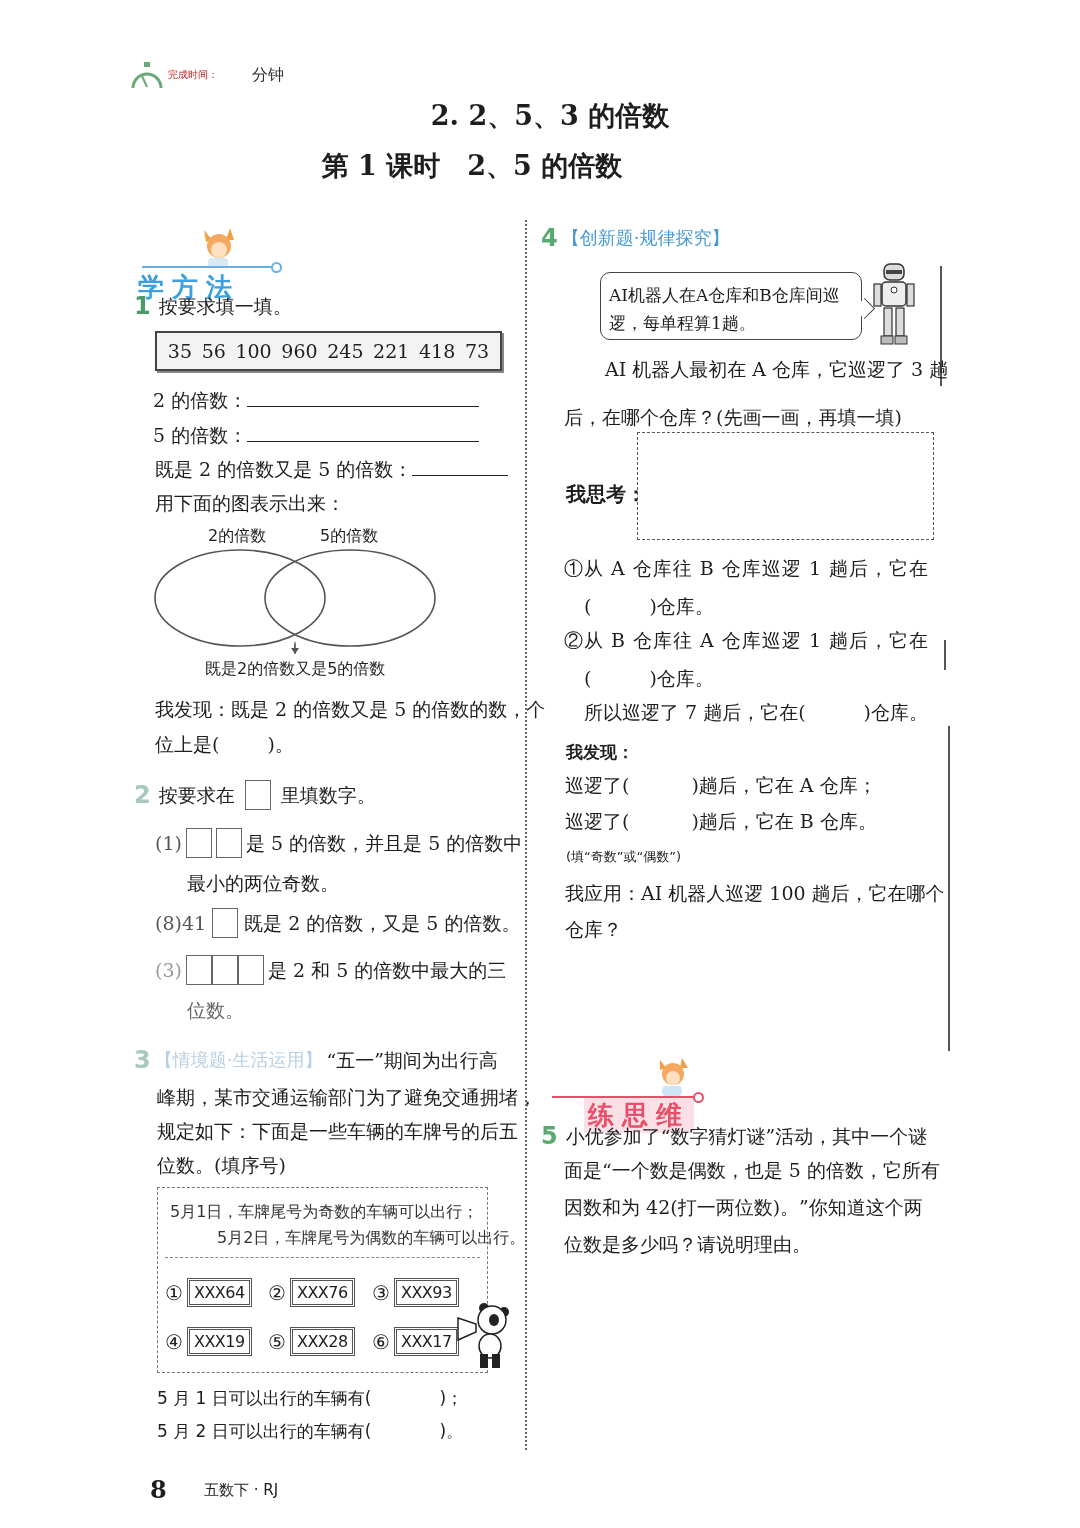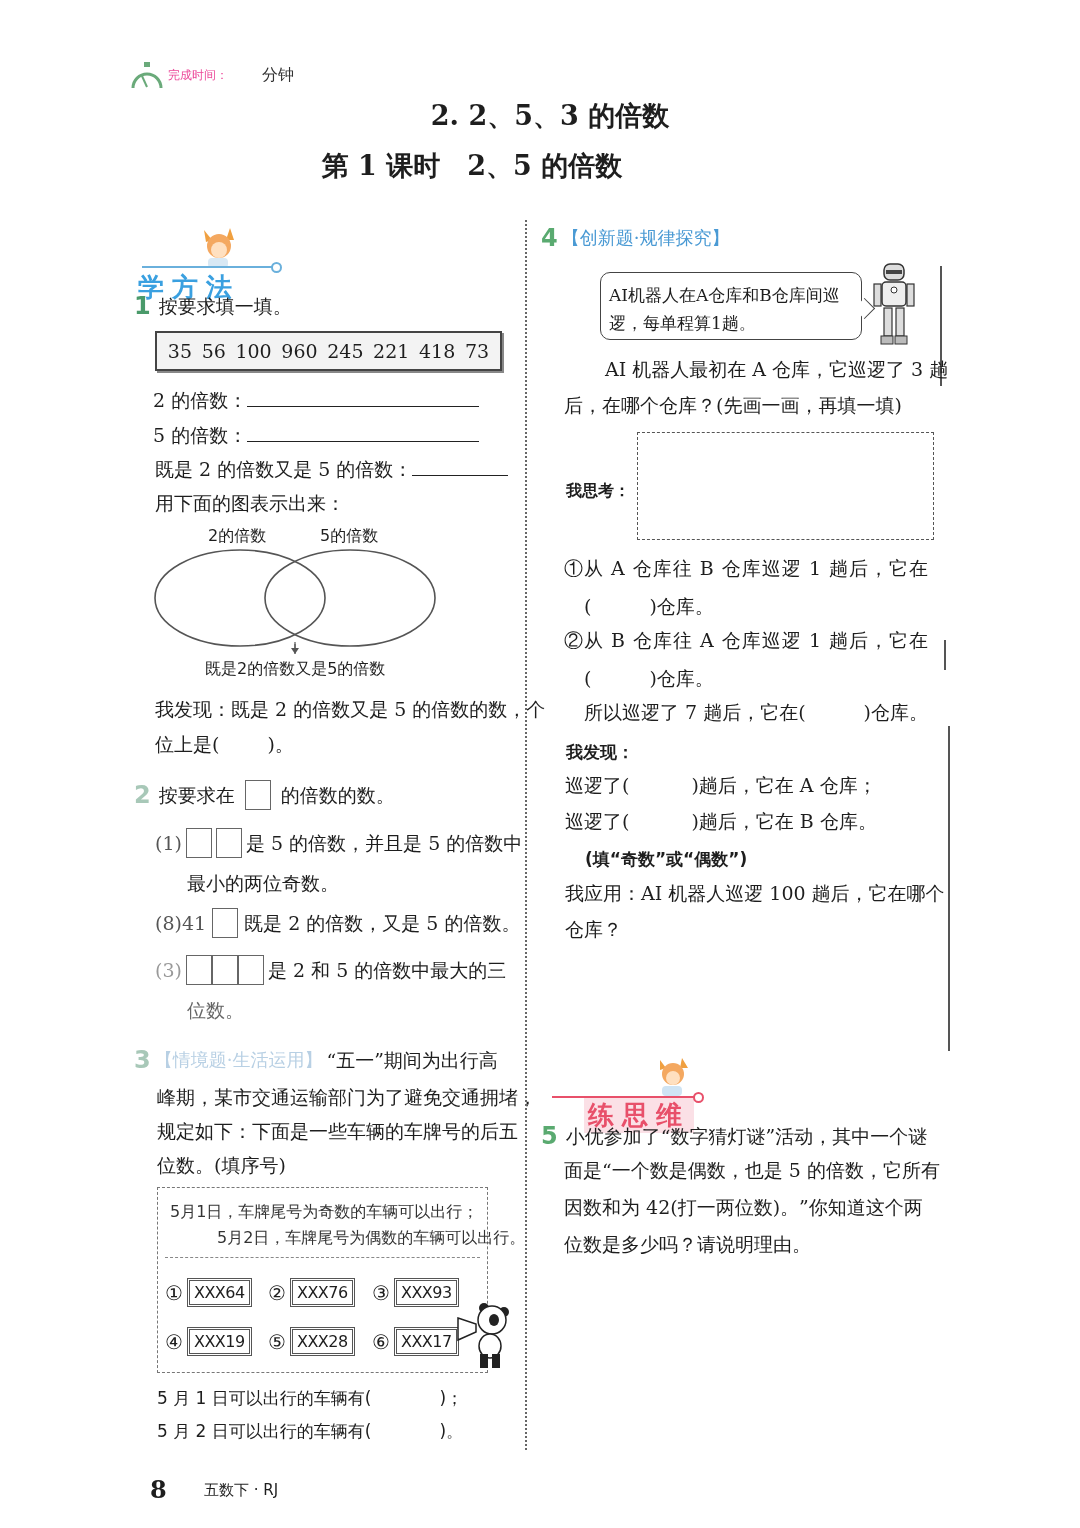--- a/index.html
+++ b/index.html
@@ -4,21 +4,21 @@
 <style>
   * { box-sizing: border-box; margin: 0; padding: 0; }
   html, body { width: 1080px; height: 1528px; background: #ffffff; overflow: hidden; }
   body { position: relative; font-family: "DejaVu Serif", "Liberation Serif", serif; color: #1e1e1e; }
   .abs { position: absolute; }
   .t { font-size: 19px; line-height: 1; white-space: nowrap; }
   .sans { font-family: "DejaVu Sans", "Liberation Sans", sans-serif; }
 
   
   #timer { left: 130px; top: 60px; display: flex; align-items: center; gap: 4px; }
-  #timer .lbl { font-size: 12px; color: #ec4899; }
+  #timer .lbl { font-size: 10px; color: #b91c1c; }
   #timer .unit { font-size: 16px; color: #333; margin-left: 30px; }
   #title1 { left: 0; width: 1080px; top: 98px; text-align: center; font-size: 27px; font-weight: bold; padding-left: 20px; }
   #title2 { left: 0; width: 924px; top: 148px; text-align: center; font-size: 27px; font-weight: bold; padding-left: 20px; }
 
   
   .sec-head { display: flex; align-items: flex-end; height: 46px; flex-direction: column; }
   .sec-head .mascot { width: 40px; height: 44px; position: relative; }
   .sec-head .title { font-family: "DejaVu Sans", sans-serif; font-weight: bold; font-size: 26px; letter-spacing: 8px; margin-left: 6px; margin-bottom: 8px; }
   .sec-line { position: absolute; height: 2px; }
   .sec-line::after { content: ""; position: absolute; right: -8px; top: -4px; width: 7px; height: 7px; border: 2px solid currentColor; border-radius: 50%; background: #fff; }
@@ -118,21 +118,21 @@
 
 <div class="abs t" style="left:155px; top:700px;">我发现：既是 2 的倍数又是 5 的倍数的数，个</div>
 <div class="abs t" style="left:155px; top:735px;">
   <span>位上是(</span><span style="display:inline-block;width:48px;"></span><span>)。</span>
 </div>
 
 <div class="abs" style="left:134px; top:780px; display:flex; align-items:center; gap:8px;">
   <span class="qnum faded">2</span>
   <span class="t">按要求在</span>
   <span class="sq" style="margin:0 2px;"></span>
-  <span class="t">的倍数的数。</span>
+  <span class="t">里填数字。</span>
 </div>
 
 <div class="abs t" style="left:155px; top:828px; display:flex; align-items:center;">
   <span style="color:#555; margin-right:4px;">(1)</span>
   <span class="sq"></span>
     <span class="sq"></span>
   <span>是 5 的倍数，并且是 5 的倍数中</span>
 </div>
 <div class="abs t" style="left:187px; top:874px;">最小的两位奇数。</div>
 
@@ -231,23 +231,23 @@
   <rect x="2" y="22" width="7" height="22" fill="#ddd" stroke="#333" stroke-width="1.2"></rect>
   <rect x="35" y="22" width="7" height="22" fill="#ddd" stroke="#333" stroke-width="1.2"></rect>
   <rect x="12" y="46" width="8" height="28" fill="#ddd" stroke="#333" stroke-width="1.2"></rect>
   <rect x="24" y="46" width="8" height="28" fill="#ddd" stroke="#333" stroke-width="1.2"></rect>
   <rect x="9" y="74" width="12" height="8" fill="#bbb" stroke="#333"></rect>
   <rect x="23" y="74" width="12" height="8" fill="#bbb" stroke="#333"></rect>
 </svg>
 <div class="abs right-edge-line" style="left:940px; top:266px; height:120px;"></div>
 
 <div class="abs t" style="left:605px; top:360px;">AI 机器人最初在 A 仓库，它巡逻了 3 趟</div>
-<div class="abs t" style="left:564px; top:396px;">后，在哪个仓库？(先画一画，再填一填)</div>
-
-<div class="abs sans" style="left:566px; top:481px; font-size:16px; font-weight:bold;">我思考：</div>
+<div class="abs t" style="left:564px; top:408px;">后，在哪个仓库？(先画一画，再填一填)</div>
+
+<div class="abs sans" style="left:566px; top:481px; font-size:20px; font-weight:bold;">我思考：</div>
 <div class="abs think-box"></div>
 
 <div class="abs t" style="left:564px; top:559px; letter-spacing:1px;">①从 A 仓库往 B 仓库巡逻 1 趟后，它在</div>
 <div class="abs t" style="left:584px; top:597px;">
   <span>(</span><span style="display:inline-block;width:58px;"></span><span>)仓库。</span>
 </div>
 <div class="abs t" style="left:564px; top:631px; letter-spacing:1px;">②从 B 仓库往 A 仓库巡逻 1 趟后，它在</div>
 <div class="abs t" style="left:584px; top:669px;">
   <span>(</span><span style="display:inline-block;width:58px;"></span><span>)仓库。</span>
 </div>
@@ -257,21 +257,21 @@
   <span>所以巡逻了 7 趟后，它在(</span><span style="display:inline-block;width:58px;"></span><span>)仓库。</span>
 </div>
 
 <div class="abs sans" style="left:566px; top:741px; font-size:17px; font-weight:bold;">我发现：</div>
 <div class="abs t" style="left:565px; top:776px;">
   <span>巡逻了(</span><span style="display:inline-block;width:62px;"></span><span>)趟后，它在 A 仓库；</span>
 </div>
 <div class="abs t" style="left:565px; top:812px;">
   <span>巡逻了(</span><span style="display:inline-block;width:62px;"></span><span>)趟后，它在 B 仓库。</span>
 </div>
-<div class="abs sans" style="left:585px; top:848px; font-size:17px;font-weight:bold;">(填“奇数”或“偶数”)</div>
+<div class="abs sans" style="left:566px; top:848px; font-size:13px;">(填“奇数”或“偶数”)</div>
 <div class="abs t" style="left:565px; top:884px;">我应用：AI 机器人巡逻 100 趟后，它在哪个</div>
 <div class="abs t" style="left:565px; top:920px;">仓库？</div>
 <div class="abs right-edge-line" style="left:948px; top:726px; height:325px;"></div>
 
 <div class="abs sec-head" style="left:540px; top:1054px;">
   <div class="mascot">
     <svg width="40" height="44" viewBox="0 0 40 44">
       <polygon points="6,6 12,14 6,16" fill="#f0a040"></polygon>
       <polygon points="28,4 26,14 34,14" fill="#f0a040"></polygon>
       <circle cx="19" cy="20" r="11" fill="#f4a860"></circle>

